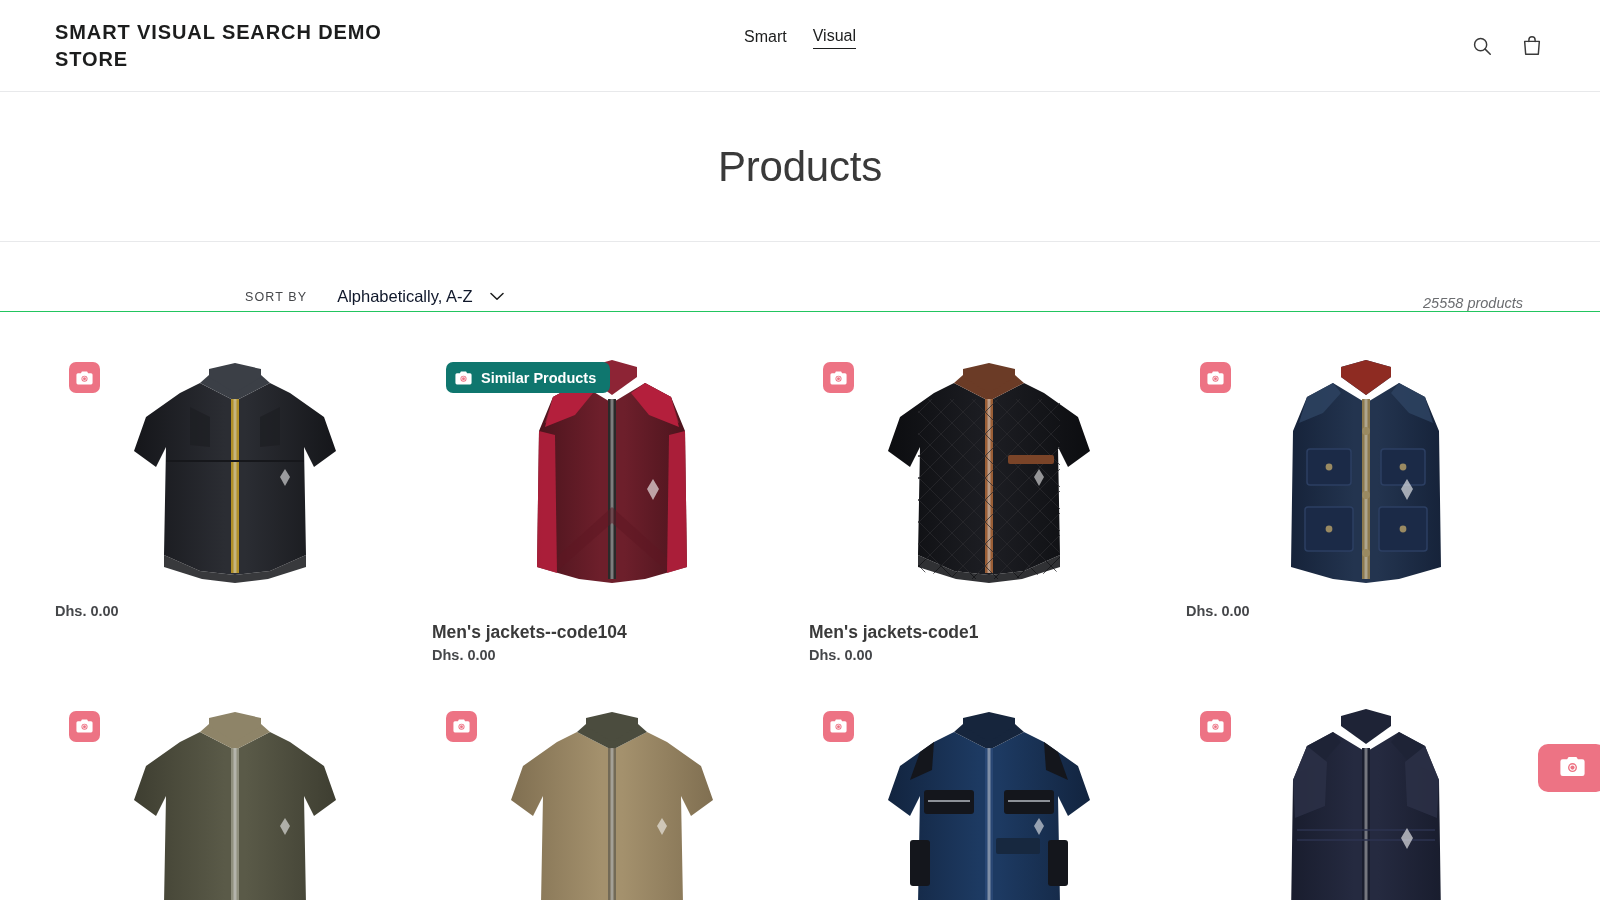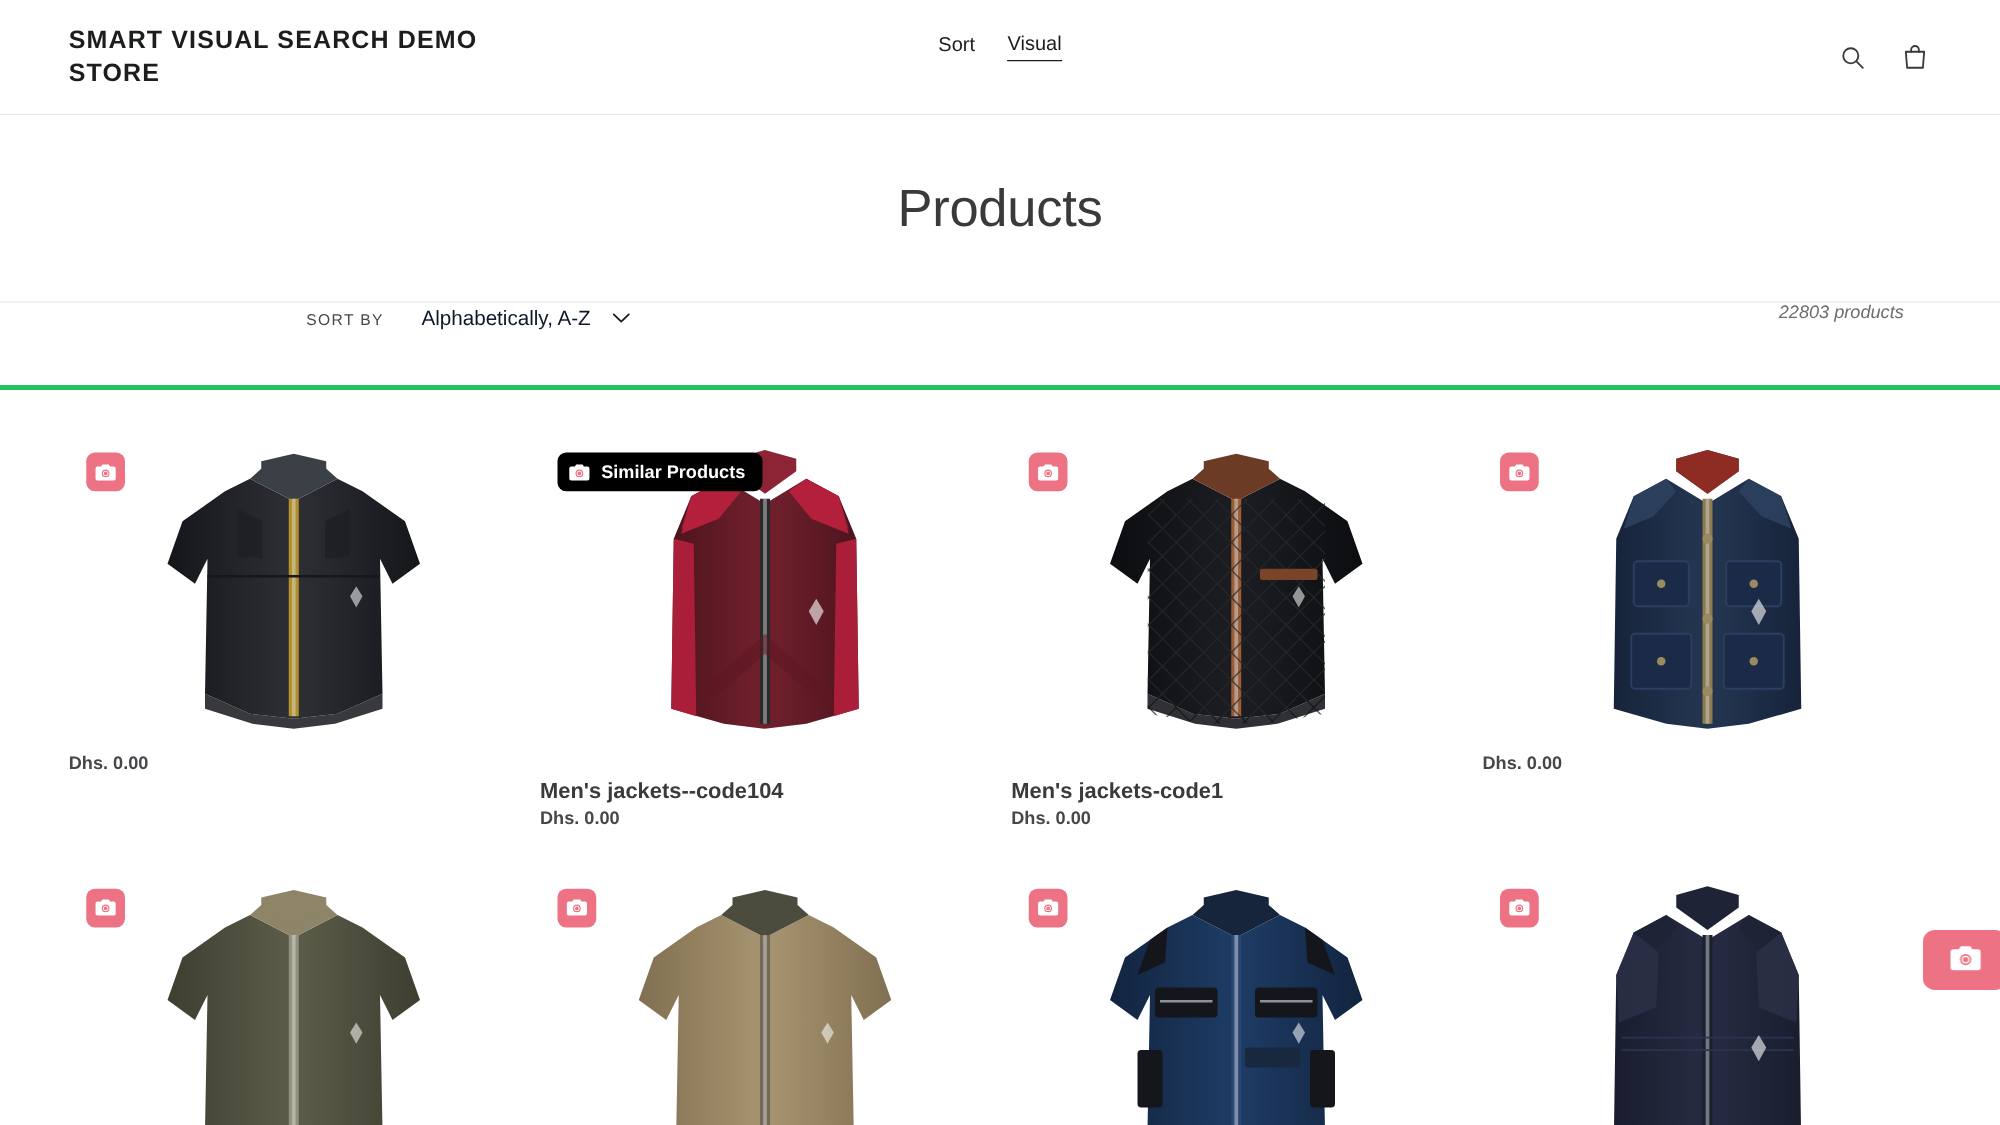--- a/index.html
+++ b/index.html
@@ -81,23 +81,23 @@
   .page-title {
     font-size: 42px;
     font-weight: normal;
     letter-spacing: -0.2px;
     color: #3a3a3a;
   }
 
   
   .sort-bar {
     height: 70px;
-    border-bottom: 4px solid #22c55e;
-    display: flex;
-    align-items: flex-start;
+    border-bottom: 1px solid #22c55e;
+    display: flex;
+    align-items: flex-end;
     padding: 0 55px;
   }
   .sort-group {
     display: flex;
     align-items: center;
     margin-left: 190px;
   }
   .sort-label {
     font-size: 12.5px;
     letter-spacing: 1.1px;
@@ -217,21 +217,21 @@
     z-index: 40;
   }
 </style>
 </head>
 <body>
 
 <header class="site-header">
   <a href="#" class="brand">Smart Visual Search Demo Store</a>
 
   <nav class="main-nav">
-    <a href="#" class="nav-link">Sort</a>
+    <a href="#" class="nav-link">Smart</a>
     <a href="#" class="nav-link active">Visual</a>
   </nav>
 
   <div class="header-actions">
     <button class="icon-btn" aria-label="Search">
       <svg width="22" height="22" viewBox="0 0 24 24" fill="none" stroke="#3a3a3a" stroke-width="1.6">
         <circle cx="10.5" cy="10.5" r="6.6"></circle>
         <line x1="15.4" y1="15.4" x2="21" y2="21" stroke-linecap="round"></line>
       </svg>
     </button>
@@ -253,21 +253,21 @@
     <span class="sort-label">Sort by</span>
     <span class="select-wrap">
       <select class="sort-select" id="sort-select"><option value="Featured">Featured</option><option value="Best selling">Best selling</option><option value="Alphabetically, A-Z" selected="">Alphabetically, A-Z</option><option value="Alphabetically, Z-A">Alphabetically, Z-A</option><option value="Price, low to high">Price, low to high</option><option value="Price, high to low">Price, high to low</option><option value="Date, old to new">Date, old to new</option><option value="Date, new to old">Date, new to old</option></select>
       <span class="select-chevron">
         <svg width="14" height="9" viewBox="0 0 14 9" fill="none" stroke="#1c1d1d" stroke-width="1.5">
           <path d="M1 1.4L7 7.2 13 1.4" stroke-linecap="round" stroke-linejoin="round"></path>
         </svg>
       </span>
     </span>
   </div>
-  <div class="product-count">22803 products</div>
+  <div class="product-count">25558 products</div>
 </section>
 
 <main class="grid" id="product-grid">
     <a href="#" class="card">
       <div class="card-media">
   <svg width="210" height="232" viewBox="0 0 210 232">
     <defs>
       <linearGradient id="g2b2d3315161a" x1="0" y1="0" x2="1" y2="0">
         <stop offset="0" stop-color="#15161a"></stop>
               <stop offset=".45" stop-color="#2b2d33"></stop>
@@ -317,21 +317,21 @@
     <rect x="91" y="42" width="8" height="180" fill="#2a2a2a"></rect>
     <rect x="93.5" y="42" width="3" height="180" fill="#cfcfcf" opacity=".5"></rect>
 
   <path d="M62 26 L36 40 L28 70 L58 58 L76 36 Z" fill="#b41f3c"></path>
   <path d="M128 26 L154 40 L162 70 L132 58 L114 36 Z" fill="#b41f3c"></path>
   <path d="M22 74 L20 210 L40 216 L38 78 Z" fill="#b41f3c" opacity=".9"></path>
   <path d="M168 74 L170 210 L150 216 L152 78 Z" fill="#b41f3c" opacity=".9"></path>
   <path d="M40 200 L95 150 L150 200 L150 214 L95 166 L40 214 Z" fill="#5d1622" opacity=".5"></path>
     <path d="M130 132 l6 -10 6 10 -6 11 Z" fill="#ffffff" opacity=".6"></path>
   </svg>
-        <button class="cam-badge expanded" style="background: #000000;">
+        <button class="cam-badge expanded" style="background: #0f766e;">
           <span class="cam-ico">
             <svg width="17" height="14" viewBox="0 0 25 21" fill="#ffffff">
   <path d="M8.6 0.9h7.8l1.5 2.4h4.4A2.3 2.3 0 0124.6 5.6v12.2a2.3 2.3 0 01-2.3 2.3H2.7a2.3 2.3 0 01-2.3-2.3V5.6a2.3 2.3 0 012.3-2.3h4.4L8.6.9z"></path>
   <circle cx="12.5" cy="11.6" r="4.6" fill="#ED7384"></circle>
   <circle cx="12.5" cy="11.6" r="3.2" fill="#ffffff"></circle>
   <circle cx="12.5" cy="11.6" r="2.2" fill="#ED7384"></circle>
             </svg>
           </span>
           <span class="cam-text">Similar Products</span>
         </button>

